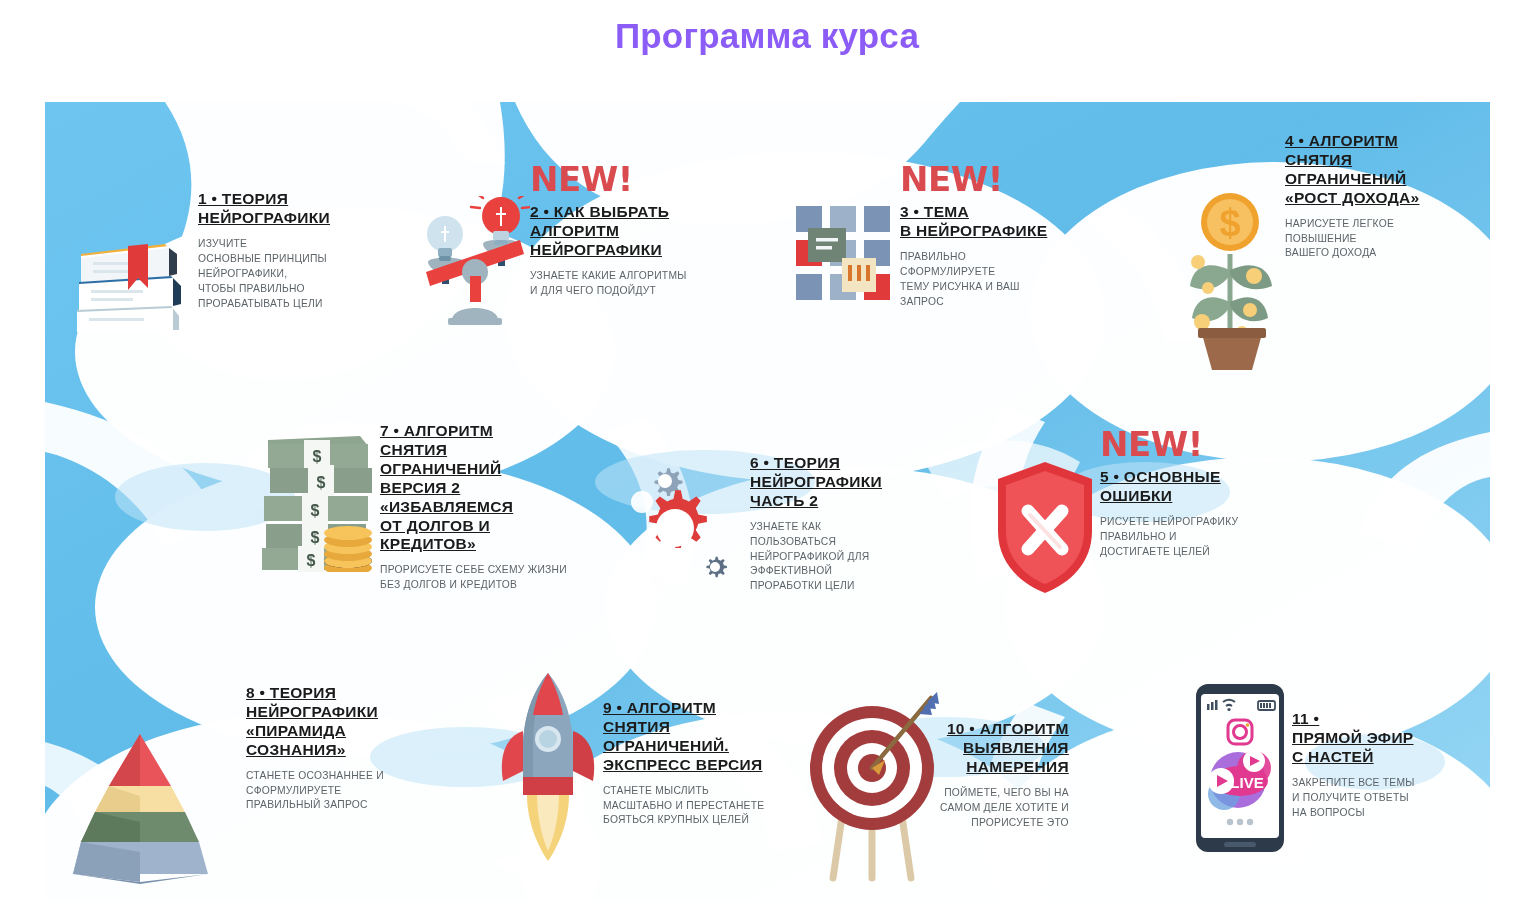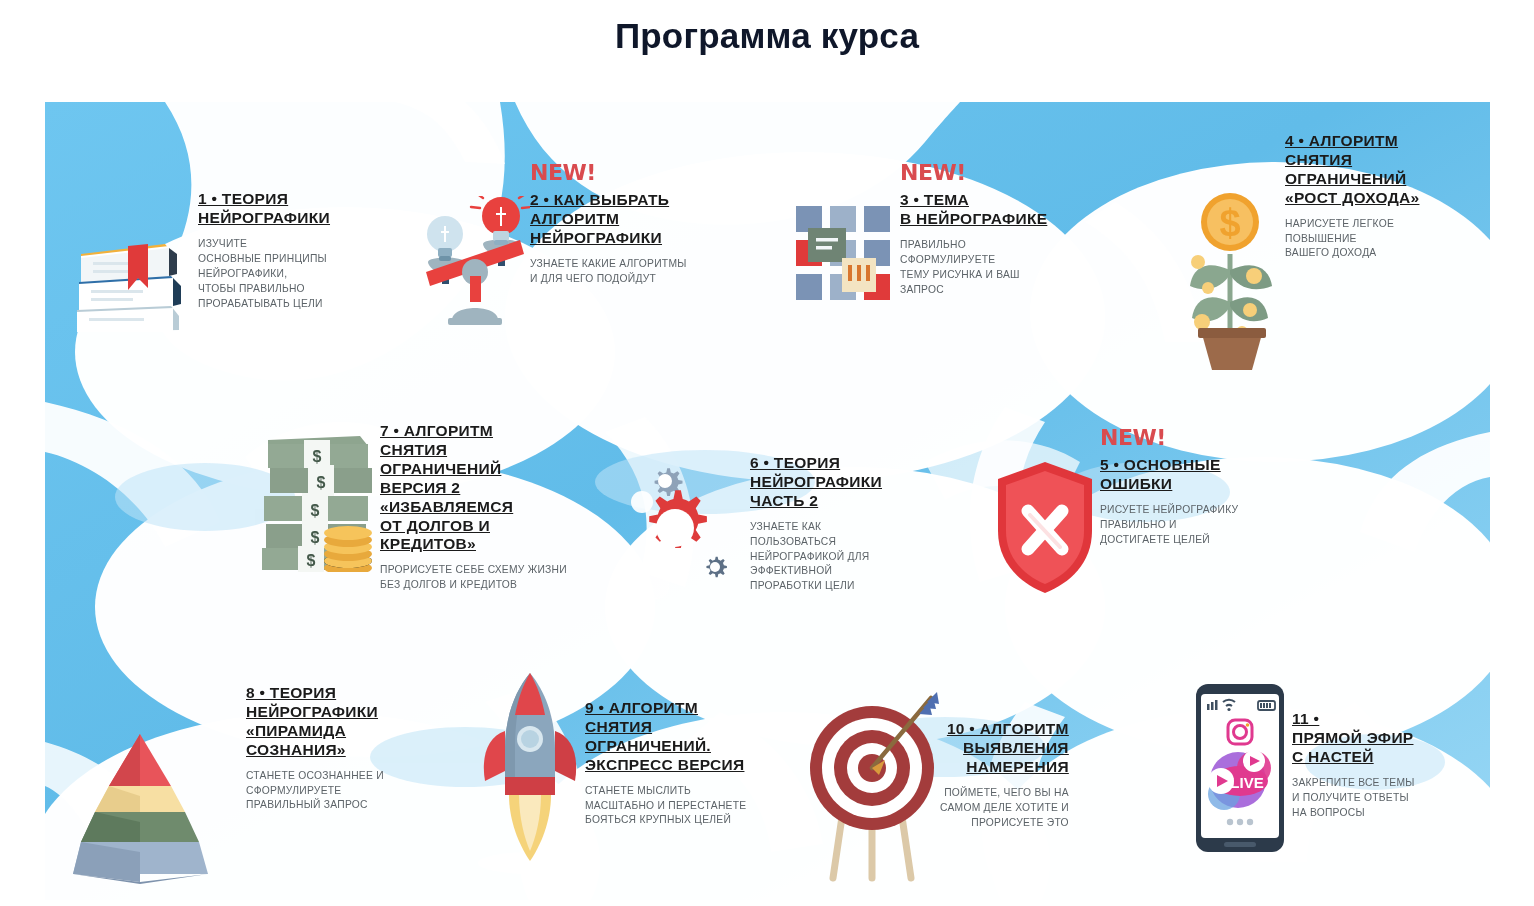--- a/index.html
+++ b/index.html
@@ -7,35 +7,35 @@
     width:1534px;height:906px;
     background:#ffffff;
     font-family:"Liberation Sans","DejaVu Sans",sans-serif;
     overflow:hidden;
     position:relative;
   }
   #page-title{
     position:absolute;left:0;top:16px;width:1534px;
     text-align:center;
     font-size:35px;font-weight:bold;
-    color:#0f172a;
+    color:#8b5cf6;
     letter-spacing:0.2px;
   }
   #board{
     position:absolute;left:45px;top:102px;
     width:1445px;height:798px;
     overflow:hidden;
     background:linear-gradient(160deg,#6cc4ef 0%,#63bdea 35%,#7ecdf2 70%,#9bd9f5 100%);
   }
   #board svg.bg{position:absolute;left:0;top:0;width:100%;height:100%;}
   .item{position:absolute;display:flex;align-items:flex-start;}
   .icon-wrap{position:relative;flex:0 0 auto;}
   .texts{position:relative;}
   .new-badge{
-    font-size:22px;font-weight:bold;color:#d94b4f;
+    font-size:34px;font-weight:bold;color:#d94b4f;
     letter-spacing:-0.5px;line-height:1;
     margin-bottom:7px;
     font-family:"DejaVu Sans","Liberation Sans",sans-serif;
   }
   .it-title{
     font-size:15.5px;font-weight:bold;color:#1b1b1b;
     line-height:1.22;letter-spacing:0.3px;
     text-transform:uppercase;
     white-space:pre-line;
     text-decoration:underline;
@@ -384,21 +384,21 @@
       <div class="it-title">8 • ТЕОРИЯ
 НЕЙРОГРАФИКИ
 «ПИРАМИДА
 СОЗНАНИЯ»</div>
       <div class="it-desc">СТАНЕТЕ ОСОЗНАННЕЕ И
 СФОРМУЛИРУЕТЕ
 ПРАВИЛЬНЫЙ ЗАПРОС</div>
     </div>
   </div>
 
-  <div class="item" style="left:430px;top:545px;width:300px;">
+  <div class="item" style="left:448px;top:545px;width:300px;">
     <div class="icon-wrap" style="width:110px;margin-top:18px;">
       <svg width="110" height="210" viewBox="0 0 110 210">
         <g>
           <ellipse cx="55" cy="198" rx="52" ry="11" fill="#ffffff" opacity="0.85"></ellipse>
           <path d="M55,8 C40,26 30,52 30,84 L30,128 L80,128 L80,84 C80,52 70,26 55,8 Z" fill="#8ba6bd"></path>
           <path d="M55,8 C46,24 40,50 40,84 L40,128 L30,128 L30,84 C30,52 40,26 55,8 Z" fill="#7e98ae"></path>
           <path d="M55,8 C48,20 43,34 40,50 L70,50 C67,34 62,20 55,8 Z" fill="#e0464b"></path>
           <path d="M30,112 L80,112 L80,130 L30,130 Z" fill="#cf3f45"></path>
           <path d="M30,66 C12,72 6,92 10,116 L30,106 Z" fill="#e0464b"></path>
           <path d="M80,66 C98,72 104,92 100,116 L80,106 Z" fill="#cf3f45"></path>

